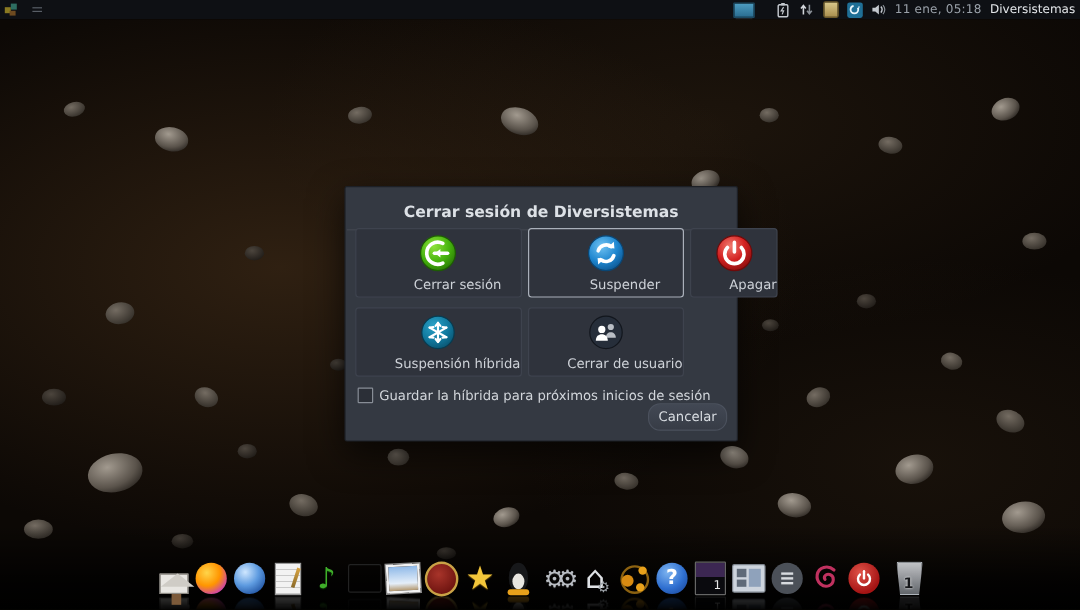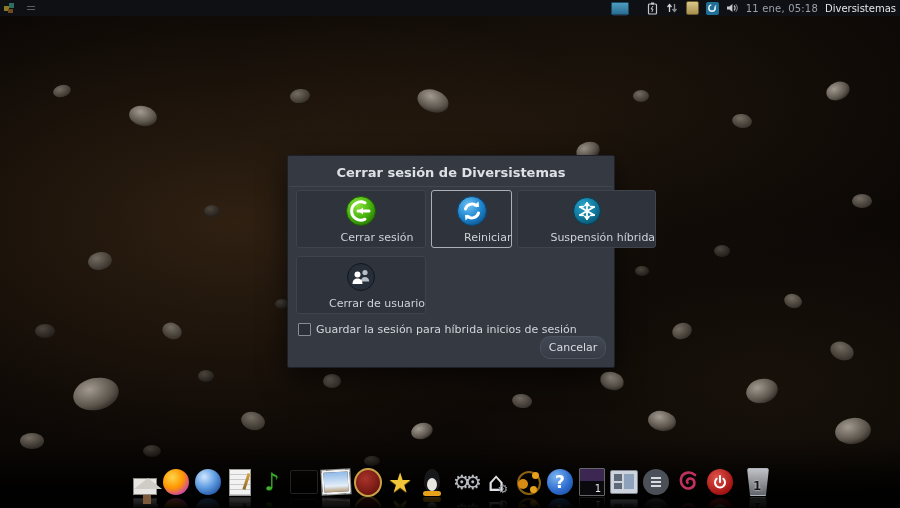--- a/index.html
+++ b/index.html
@@ -38,21 +38,21 @@
   .updates-badge{width:13px;height:13px;background:#1f6f96;border-radius:2px;
      display:flex;align-items:center;justify-content:center;}
   .clipboard-badge{width:11px;height:12px;background:linear-gradient(#d9c78a,#a98f4e);
      border-radius:2px;border:1px solid #6d5a2a;}
 
   
   .dialog{position:absolute;left:287px;top:155px;width:326px;height:211px;
     background:#343942;border:1px solid #1d2026;border-radius:2px;
     box-shadow:0 10px 28px rgba(0,0,0,.65);color:#d6dade;}
   .dialog-title{text-align:center;font-size:13px;font-weight:bold;color:#dde1e6;
-    padding-top:9px;height:21px;}
+    padding-top:14px;height:21px;}
   .dialog-sep{height:1px;margin:0 1px;background:rgba(255,255,255,.07);}
   .actions{position:absolute;left:8px;top:34px;width:310px;
     display:grid;grid-template-columns:repeat(3,1fr);gap:8px 5px;}
   .action-btn{height:56px;background:#2f333c;border:1px solid #3e434e;border-radius:3px;
     display:flex;flex-direction:column;align-items:center;justify-content:center;gap:4px;
     cursor:pointer;}
   .action-btn.focused{border-color:#aab0ba;}
   .action-btn .lbl{font-size:11px;color:#ced2d8;white-space:nowrap;margin-left:32px;}
   .action-btn svg{display:block;}
   .save-row{position:absolute;left:10px;top:167px;display:flex;align-items:center;gap:5px;}
@@ -272,23 +272,40 @@
                 <stop offset="100%" stop-color="#0d5793"></stop>
               </radialGradient>
             </defs>
           <circle cx="16" cy="16" r="14.5" fill="url(#gBlue)" stroke="#0a4674" stroke-width="1"></circle>
           <path d="M9.5 14 a7 7 0 0 1 11 -3.4" fill="none" stroke="#fff" stroke-width="3" stroke-linecap="round"></path>
           <path d="M22.5 6.5 l0.5 5.5 -5.5 -0.8 z" fill="#fff"></path>
           <path d="M22.5 18 a7 7 0 0 1 -11 3.4" fill="none" stroke="#fff" stroke-width="3" stroke-linecap="round"></path>
           <path d="M9.5 25.5 l-0.5 -5.5 5.5 0.8 z" fill="#fff"></path>
         </svg>
       </span>
-      <span class="lbl">Reiniciar</span>
-    </div>
-
+      <span class="lbl">Suspender</span>
+    </div>
+
+    <div class="action-btn">
+      <span>
+        <svg width="32" height="32" viewBox="0 0 32 32">
+          <defs>
+              <radialGradient id="gRed" cx="38%" cy="30%" r="75%">
+                <stop offset="0%" stop-color="#f07a6e"></stop>
+                <stop offset="55%" stop-color="#d42222"></stop>
+                <stop offset="100%" stop-color="#8c0e0e"></stop>
+              </radialGradient>
+            </defs>
+          <circle cx="16" cy="16" r="14.5" fill="url(#gRed)" stroke="#6e0a0a" stroke-width="1"></circle>
+          <path d="M10.2 11.2 a8 8 0 1 0 11.6 0" fill="none" stroke="#fff" stroke-width="3" stroke-linecap="round"></path>
+          <path d="M16 7 v8" stroke="#fff" stroke-width="3" stroke-linecap="round"></path>
+        </svg>
+      </span>
+      <span class="lbl">Apagar</span>
+    </div>
 
 
     <div class="action-btn">
       <span>
         <svg width="32" height="32" viewBox="0 0 32 32">
           <defs>
               <radialGradient id="gTeal" cx="38%" cy="30%" r="75%">
                 <stop offset="0%" stop-color="#2ba3c8"></stop>
                 <stop offset="60%" stop-color="#11799e"></stop>
                 <stop offset="100%" stop-color="#0a5572"></stop>
@@ -318,21 +335,21 @@
             <path d="M7.5 23 c0-3.6 2.3-5.4 5-5.4 s5 1.8 5 5.4 z"></path>
           </g>
         </svg>
       </span>
       <span class="lbl">Cerrar de usuario</span>
     </div>
   </div>
 
   <div class="save-row">
     <span class="checkbox"></span>
-    <span class="save-label">Guardar la sesión para híbrida inicios de sesión</span>
+    <span class="save-label">Guardar la híbrida para próximos inicios de sesión</span>
   </div>
 
   <div class="cancel-btn">Cancelar</div>
 </div>
 
 <div class="dock">
   <div class="dock-ico">
     <span class="house-shape">
         <span class="house-roof"></span>
         <span class="house-door"></span>

